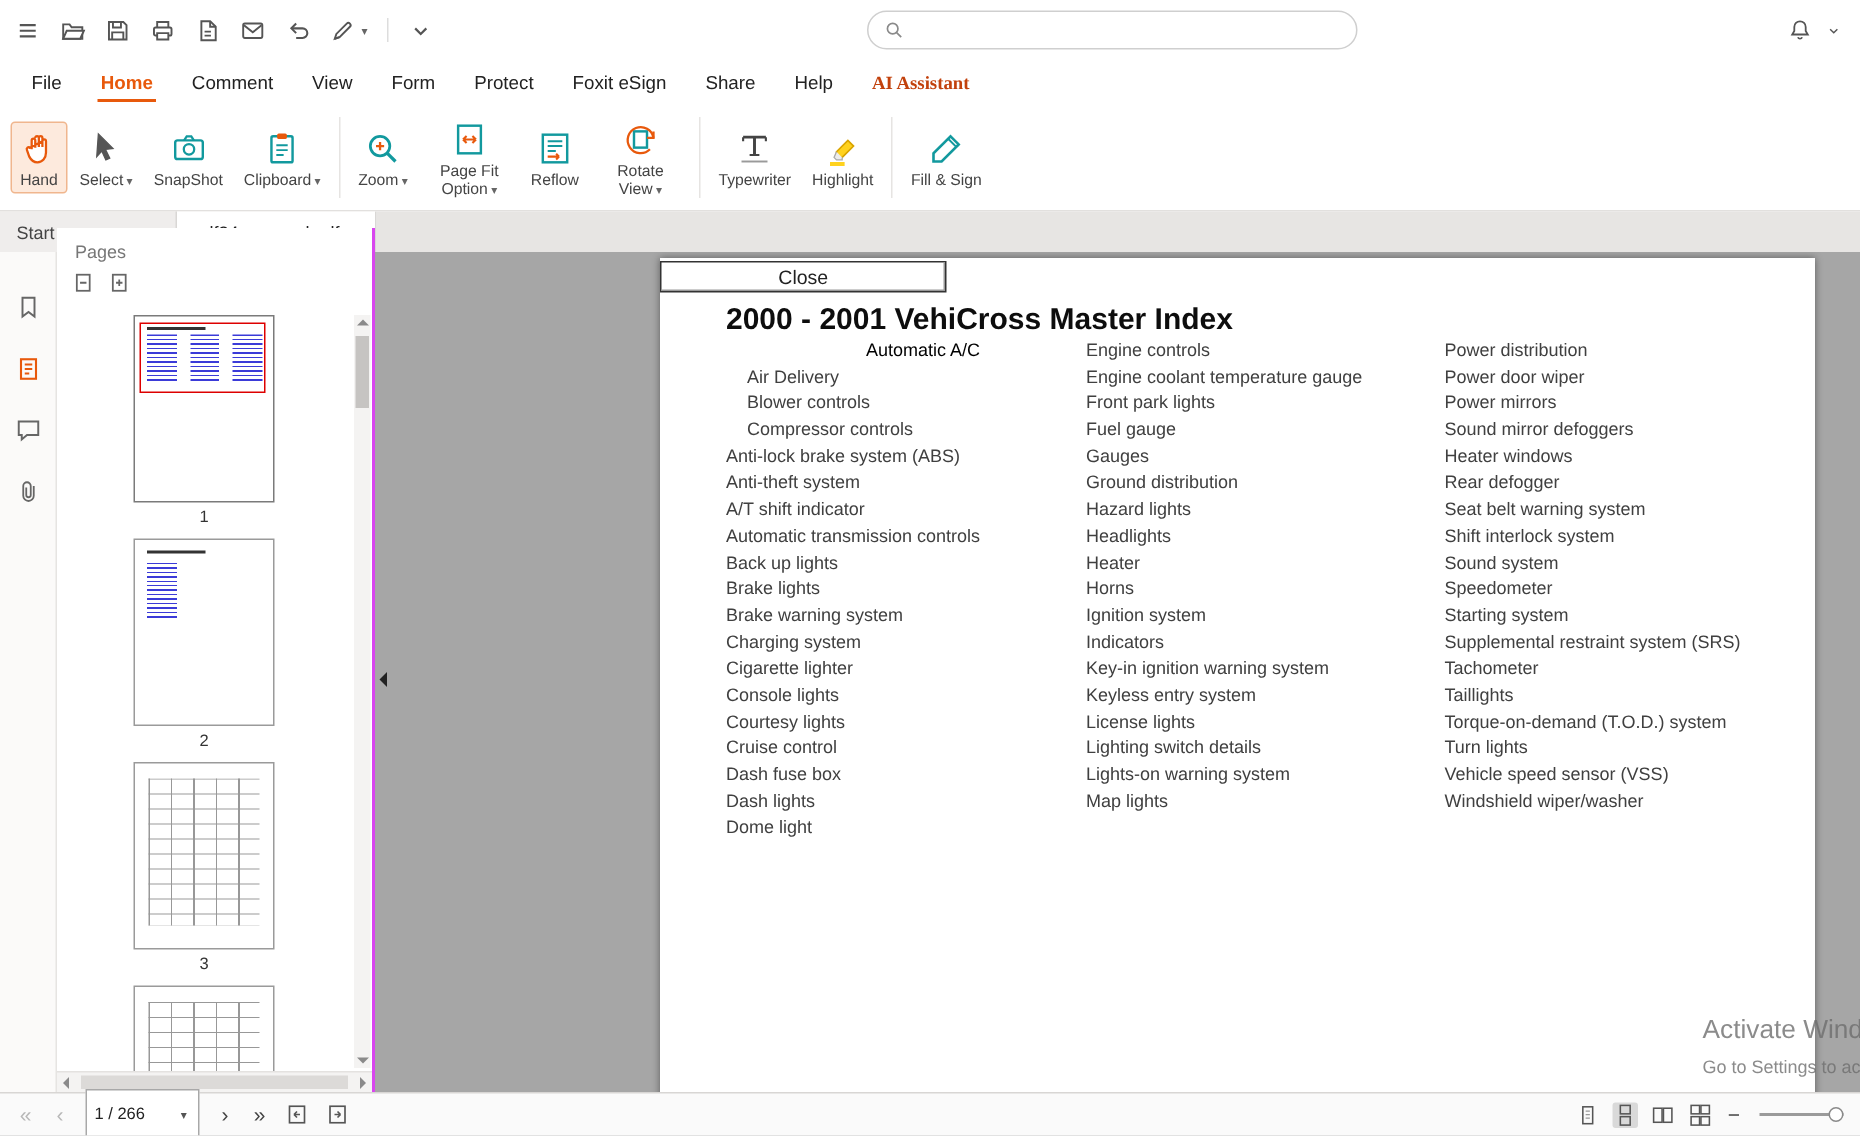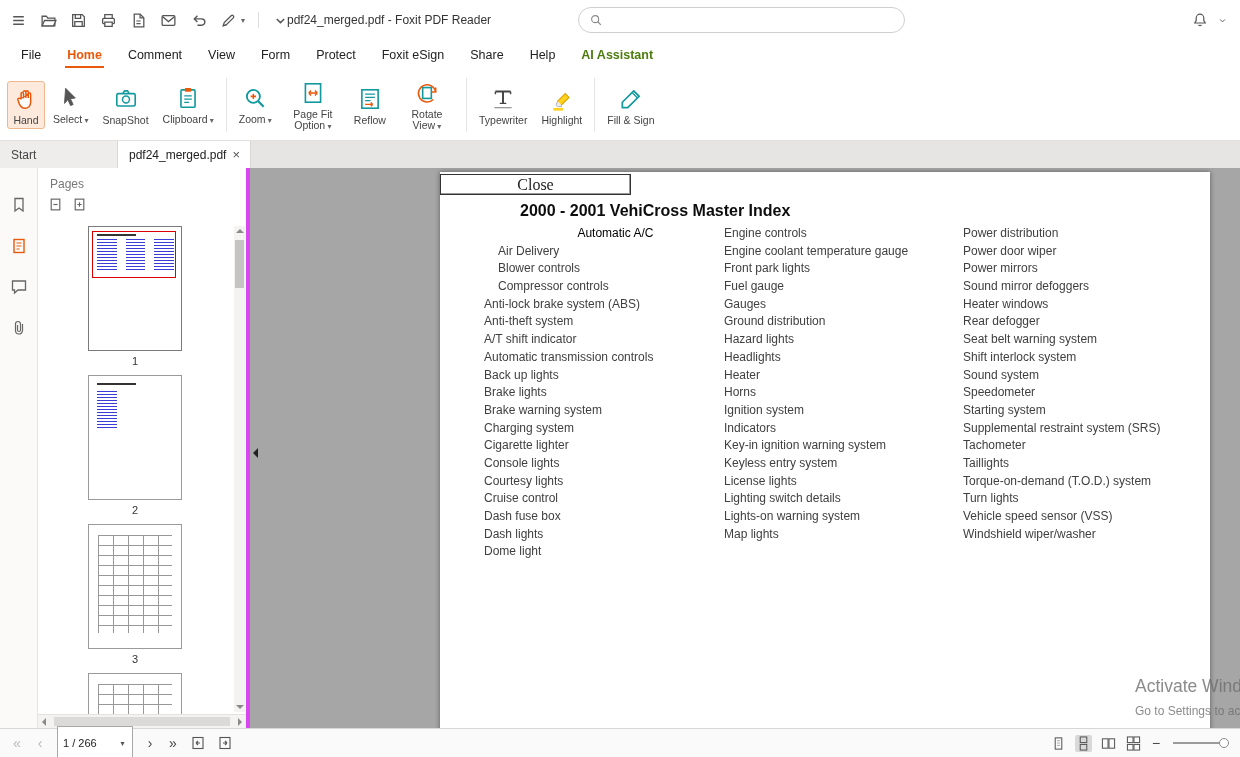--- a/index.html
+++ b/index.html
@@ -25,21 +25,21 @@
   .searchbox input::placeholder { color:#9a9a9a; }
   .tb-right { position:absolute; right:12px; top:0; height:40px; display:flex; align-items:center; gap:9px; }
   .tb-right .icon { width:16px; height:16px; }
   .tb-right .sm { width:11px; height:11px; }
 
   
   .menubar { position:absolute; top:40px; left:0; right:0; height:30px; background:#fff; display:flex; align-items:stretch; padding-left:8px; }
   .menu-item { padding:0 13px; font-size:12.5px; color:#222; line-height:30px; position:relative; white-space:nowrap; }
   .menu-item.active { color:#E8590C; font-weight:bold; }
   .menu-item.active::after { content:""; position:absolute; left:11px; right:11px; bottom:2px; height:2.5px; background:#E8590C; }
-  .menu-item.accent { color:#4d7c0f; font-weight:bold; }
+  .menu-item.accent { color:#c2410c; font-weight:bold;font-family:Liberation Serif, serif; }
 
   
   .ribbon { position:absolute; top:70px; left:0; right:0; height:71px; background:#fff; border-bottom:1px solid #e2e0de; display:flex; align-items:center; padding-left:6px; }
   .tool { display:flex; flex-direction:column; align-items:center; padding:4px 5px 2px; margin:0 1px; border:1px solid transparent; border-radius:3px; }
   .tool.selected { background:#fdeadd; border-color:#f0b68e; }
   .t-icon { width:26px; height:26px; margin-bottom:3px; }
   .t-label { font-size:10.5px; color:#444; text-align:center; line-height:11.5px; max-width:54px; }
   .caret { font-size:8px; color:#666; }
   .rib-sep { width:1px; height:54px; background:#e6e4e2; margin:0 5px; align-self:center; }
 
@@ -47,21 +47,21 @@
   .tabbar { position:absolute; top:141px; left:0; right:0; height:27px; background:#e7e5e3; display:flex; }
   .tab { width:118px; display:flex; align-items:center; gap:6px; padding:0 11px; font-size:12px; color:#444; background:#efedec; border-right:1px solid #d9d7d5; }
   .tab.active { background:#fff; width:133px; color:#222; }
   .tab-close { margin-left:auto; font-size:13px; color:#555; line-height:1; }
 
   
   .leftstrip { position:absolute; top:168px; bottom:29px; left:0; width:38px; background:#fbfaf9; border-right:1px solid #e6e4e2; display:flex; flex-direction:column; align-items:center; padding-top:28px; gap:23px; }
   .leftstrip .icon { width:18px; height:18px; }
 
   
-  .sidebar { position:absolute; top:168px; bottom:29px; left:38px; width:212px; background:#fff; border-right:4px solid #d946ef; }
+  .sidebar { position:absolute; top:152px; bottom:29px; left:38px; width:212px; background:#fff; border-right:2px solid #d946ef; }
   .panel-title { position:absolute; left:12px; top:9px; font-size:12px; color:#777; }
   .panel-tools { position:absolute; left:10px; top:29px; display:flex; gap:9px; }
   .panel-tools .icon { width:15px; height:15px; }
   .thumb-list { position:absolute; left:0; top:58px; bottom:14px; right:14px; overflow:hidden; display:flex; flex-direction:column; align-items:center; }
   .thumb-wrap { margin-bottom:7px; text-align:center; }
   .thumb { width:94px; height:125px; background:#fff; border:1px solid #9a9a9a; position:relative; }
   .thumb.selected { border-color:#7a7a7a; }
   .thumb-num { font-size:11px; color:#333; margin-top:3px; line-height:14px; }
   .vrect { position:absolute; left:3%; top:3.5%; width:92%; height:38%; border:1.5px solid #DD0000; }
   .mhead { position:absolute; left:9%; top:6%; width:42%; height:2px; background:#333; }
@@ -80,22 +80,22 @@
   .h-arrow.left { left:4px; border-right-color:#8a8a8a; border-left-width:0; }
   .h-arrow.right { right:4px; border-left-color:#8a8a8a; border-right-width:0; }
   .h-thumbbar { position:absolute; top:2px; left:16px; right:16px; height:9px; background:#dcdad8; }
 
   
   .viewer { position:absolute; top:168px; bottom:29px; left:250px; right:0; background:#a6a6a6; overflow:hidden; }
   .collapse-handle { position:absolute; left:0; top:272px; width:10px; height:26px; display:flex; align-items:center; justify-content:center; }
   .collapse-tri { width:0; height:0; border:5px solid transparent; border-right-color:#222; border-left-width:0; }
   .page { position:absolute; left:190px; top:4px; width:770px; bottom:-8px; background:#fff; box-shadow:0 0 5px rgba(0,0,0,.45); }
   .close-btn { position:absolute; left:0; top:2px; width:191px; height:21px; background:#fff; border:1px solid #333;
-               box-shadow:inset -1px -1px 0 #999; font-size:16px; color:#222; font-family:Liberation Serif, serif; }
-  .doc-heading { position:absolute; left:44px; top:30px; font-size:16px; font-weight:bold; color:#0d0d0d; white-space:nowrap;margin-left:36px; }
+               box-shadow:inset -1px -1px 0 #999; font-size:13px; color:#222; font-family:Liberation Sans, sans-serif; }
+  .doc-heading { position:absolute; left:44px; top:30px; font-size:20px; font-weight:bold; color:#0d0d0d; white-space:nowrap; }
   .index-col { position:absolute; top:53px; font-size:12px; }
   .col1 { left:44px; } .col2 { left:284px; } .col3 { left:523px; }
   .index-item { height:17.7px; line-height:17.7px; color:#404040; white-space:nowrap; }
   .index-item.plain { color:#000000;text-align:right; }
   .index-item.indent { padding-left:14px; }
   .index-item.link { cursor:pointer; }
 
   .watermark { position:absolute; left:1135px; top:676px; color:rgba(110,110,110,.8); font-size:17.5px; white-space:nowrap; z-index:40; }
   .watermark .wm2 { font-size:12px; margin-top:7px; }
 
@@ -171,21 +171,20 @@
           </svg>
         </span>
       <span class="qat-caret">▾</span>
       <span class="qat-sep"></span>
       <span class="icon">
           <svg viewBox="0 0 16 16">
             <path d="M4.5 6.5L8 10l3.5-3.5" fill="none" stroke="#555" stroke-width="1.4"></path>
           </svg>
         </span>
     </div>
-    <span class="doc-title">pdf24_merged.pdf - Foxit PDF Reader</span>
     <div class="searchbox">
       <span class="icon">
           <svg viewBox="0 0 16 16">
             <circle cx="7" cy="7" r="4" fill="none" stroke="#8a8a8a" stroke-width="1.3"></circle>
             <path d="M10 10l3.5 3.5" stroke="#8a8a8a" stroke-width="1.3"></path>
           </svg>
         </span>
     </div>
     <div class="tb-right">
       <span class="icon">

